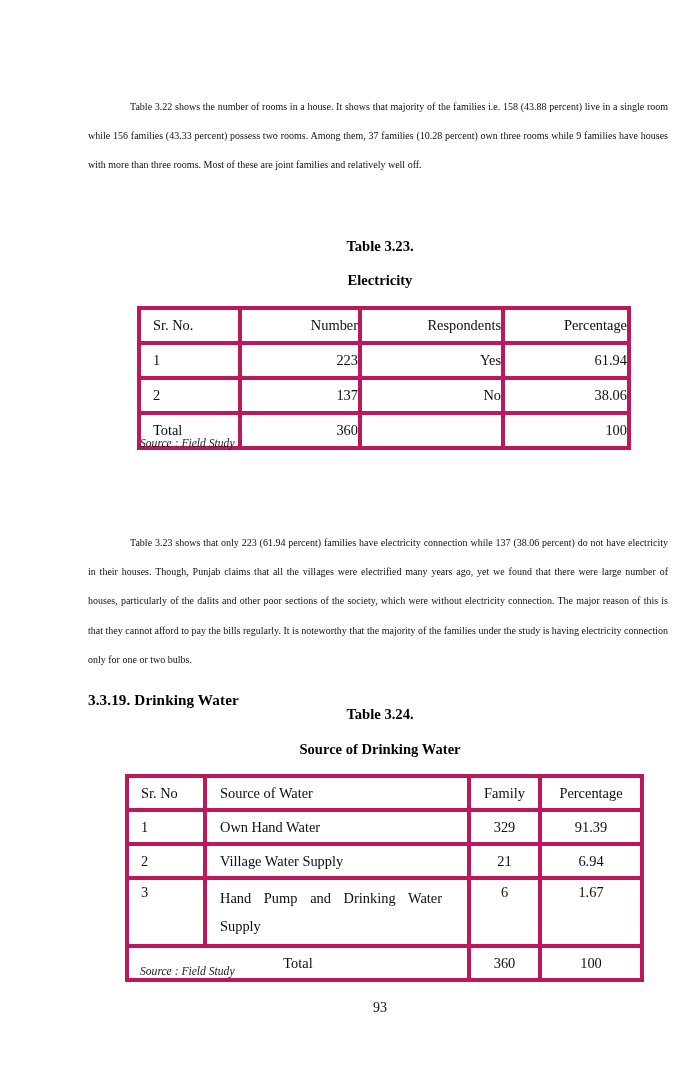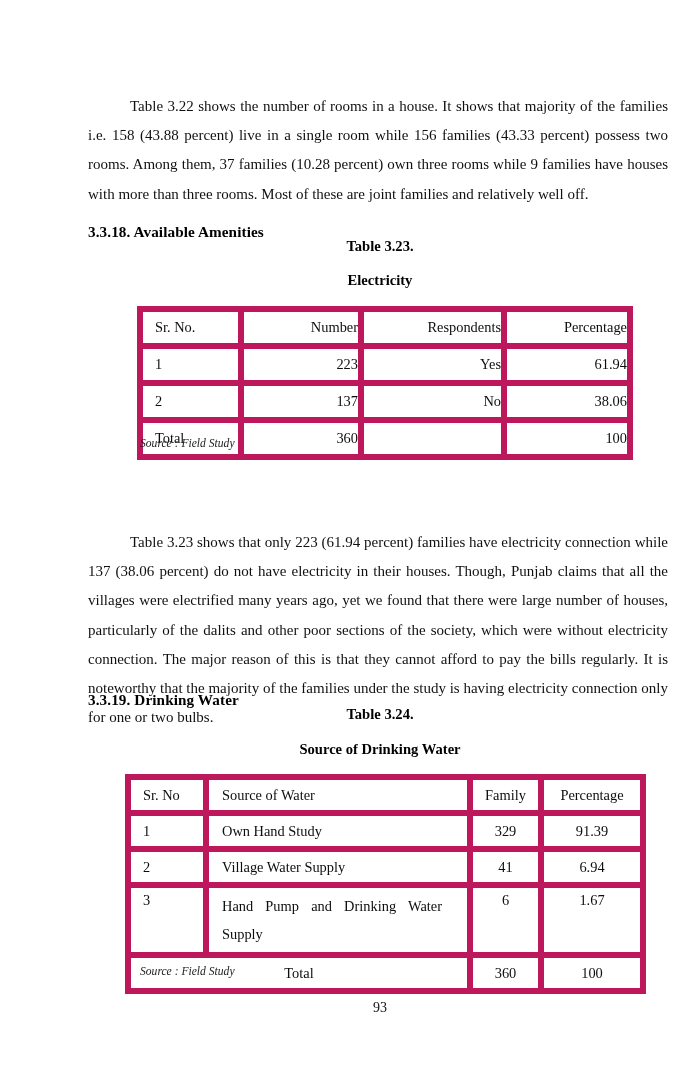--- a/index.html
+++ b/index.html
@@ -35,21 +35,21 @@
     color: #111;
   }
 
   
   .para {
     position: absolute;
     left: 88px;
     width: 580px;
     text-align: justify;
     text-justify: inter-word;
-    font-size: 15px;
+    font-size: 10px;
     line-height: 29.2px;
     text-indent: 42px;
     color: #101010;
     margin-top: 40px;
   }
   #para-rooms { top: 52px; }
   #para-electricity { top: 488px; }
 
   
   .section-heading {
@@ -91,21 +91,21 @@
 
   
   table.doc-table {
     position: absolute;
     border-collapse: collapse;
     font-size: 14.4px;
     color: #0d0d0d;
     table-layout: fixed;
   }
   table.doc-table td {
-    border: 6px solid #be185d;
+    border: 4px solid #be185d;
     padding: 0;
     vertical-align: middle;
   }
 
   
   #table-electricity {
     left: 137px;
     top: 306px;
     width: 490px;
   }
@@ -188,21 +188,20 @@
   }
 </style>
 </head>
 <body>
 
 <div class="page">
 
 
   <p class="para" id="para-rooms">Table 3.22 shows the number of rooms in a house. It shows that majority of the families i.e. 158 (43.88 percent) live in a single room while 156 families (43.33 percent) possess two rooms. Among them, 37 families (10.28 percent) own three rooms while 9 families have houses with more than three rooms.  Most of these are joint families and relatively well off.</p>
 
-  <h3 class="section-heading" id="heading-amenities">3.3.18. Available Amenities</h3>
 
   <div class="caption" id="caption-t23-num">Table 3.23.</div>
 
   <div class="caption" id="caption-t23-title">Electricity</div>
 
   <table class="doc-table" id="table-electricity">
     <colgroup>
       <col class="c1">
         <col class="c2">
         <col class="c3">
@@ -255,28 +254,28 @@
     </colgroup>
     <tbody>
       <tr>
         <td class="col-sr">Sr. No</td>
         <td class="col-source header-cell">Source of Water</td>
         <td class="col-num">Family</td>
         <td class="col-pct">Percentage</td>
       </tr>
       <tr>
         <td class="col-sr">1</td>
-        <td class="col-source">Own Hand Study</td>
+        <td class="col-source">Own Hand Water</td>
         <td class="col-num">329</td>
         <td class="col-pct">91.39</td>
       </tr>
       <tr>
         <td class="col-sr">2</td>
         <td class="col-source">Village Water Supply</td>
-        <td class="col-num">41</td>
+        <td class="col-num">21</td>
         <td class="col-pct">6.94</td>
       </tr>
       <tr>
         <td class="col-sr tall-cell">3</td>
         <td class="col-source tall-cell">
           <span class="justified-cell">
             <span class="line1">Hand Pump and Drinking Water</span>
             <span class="line2">Supply</span>
           </span>
         </td>

